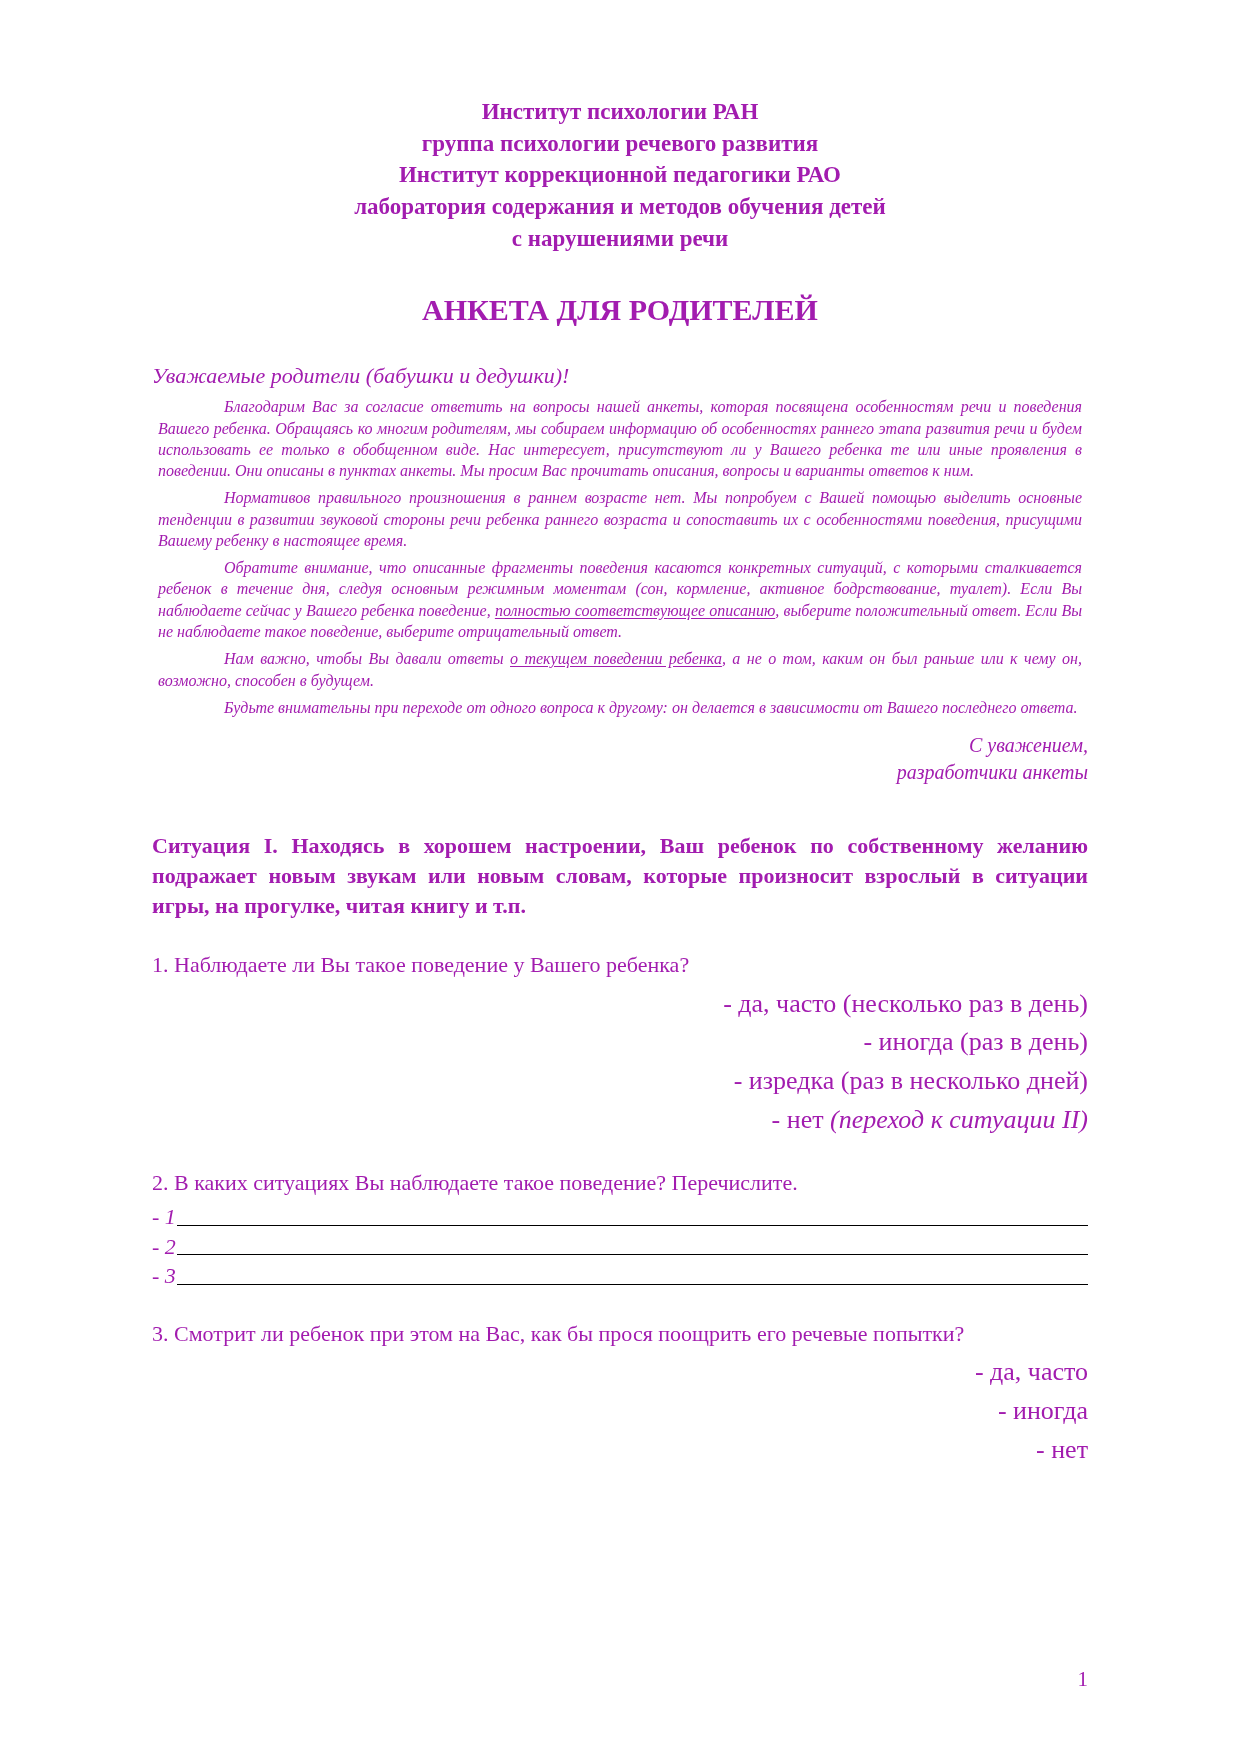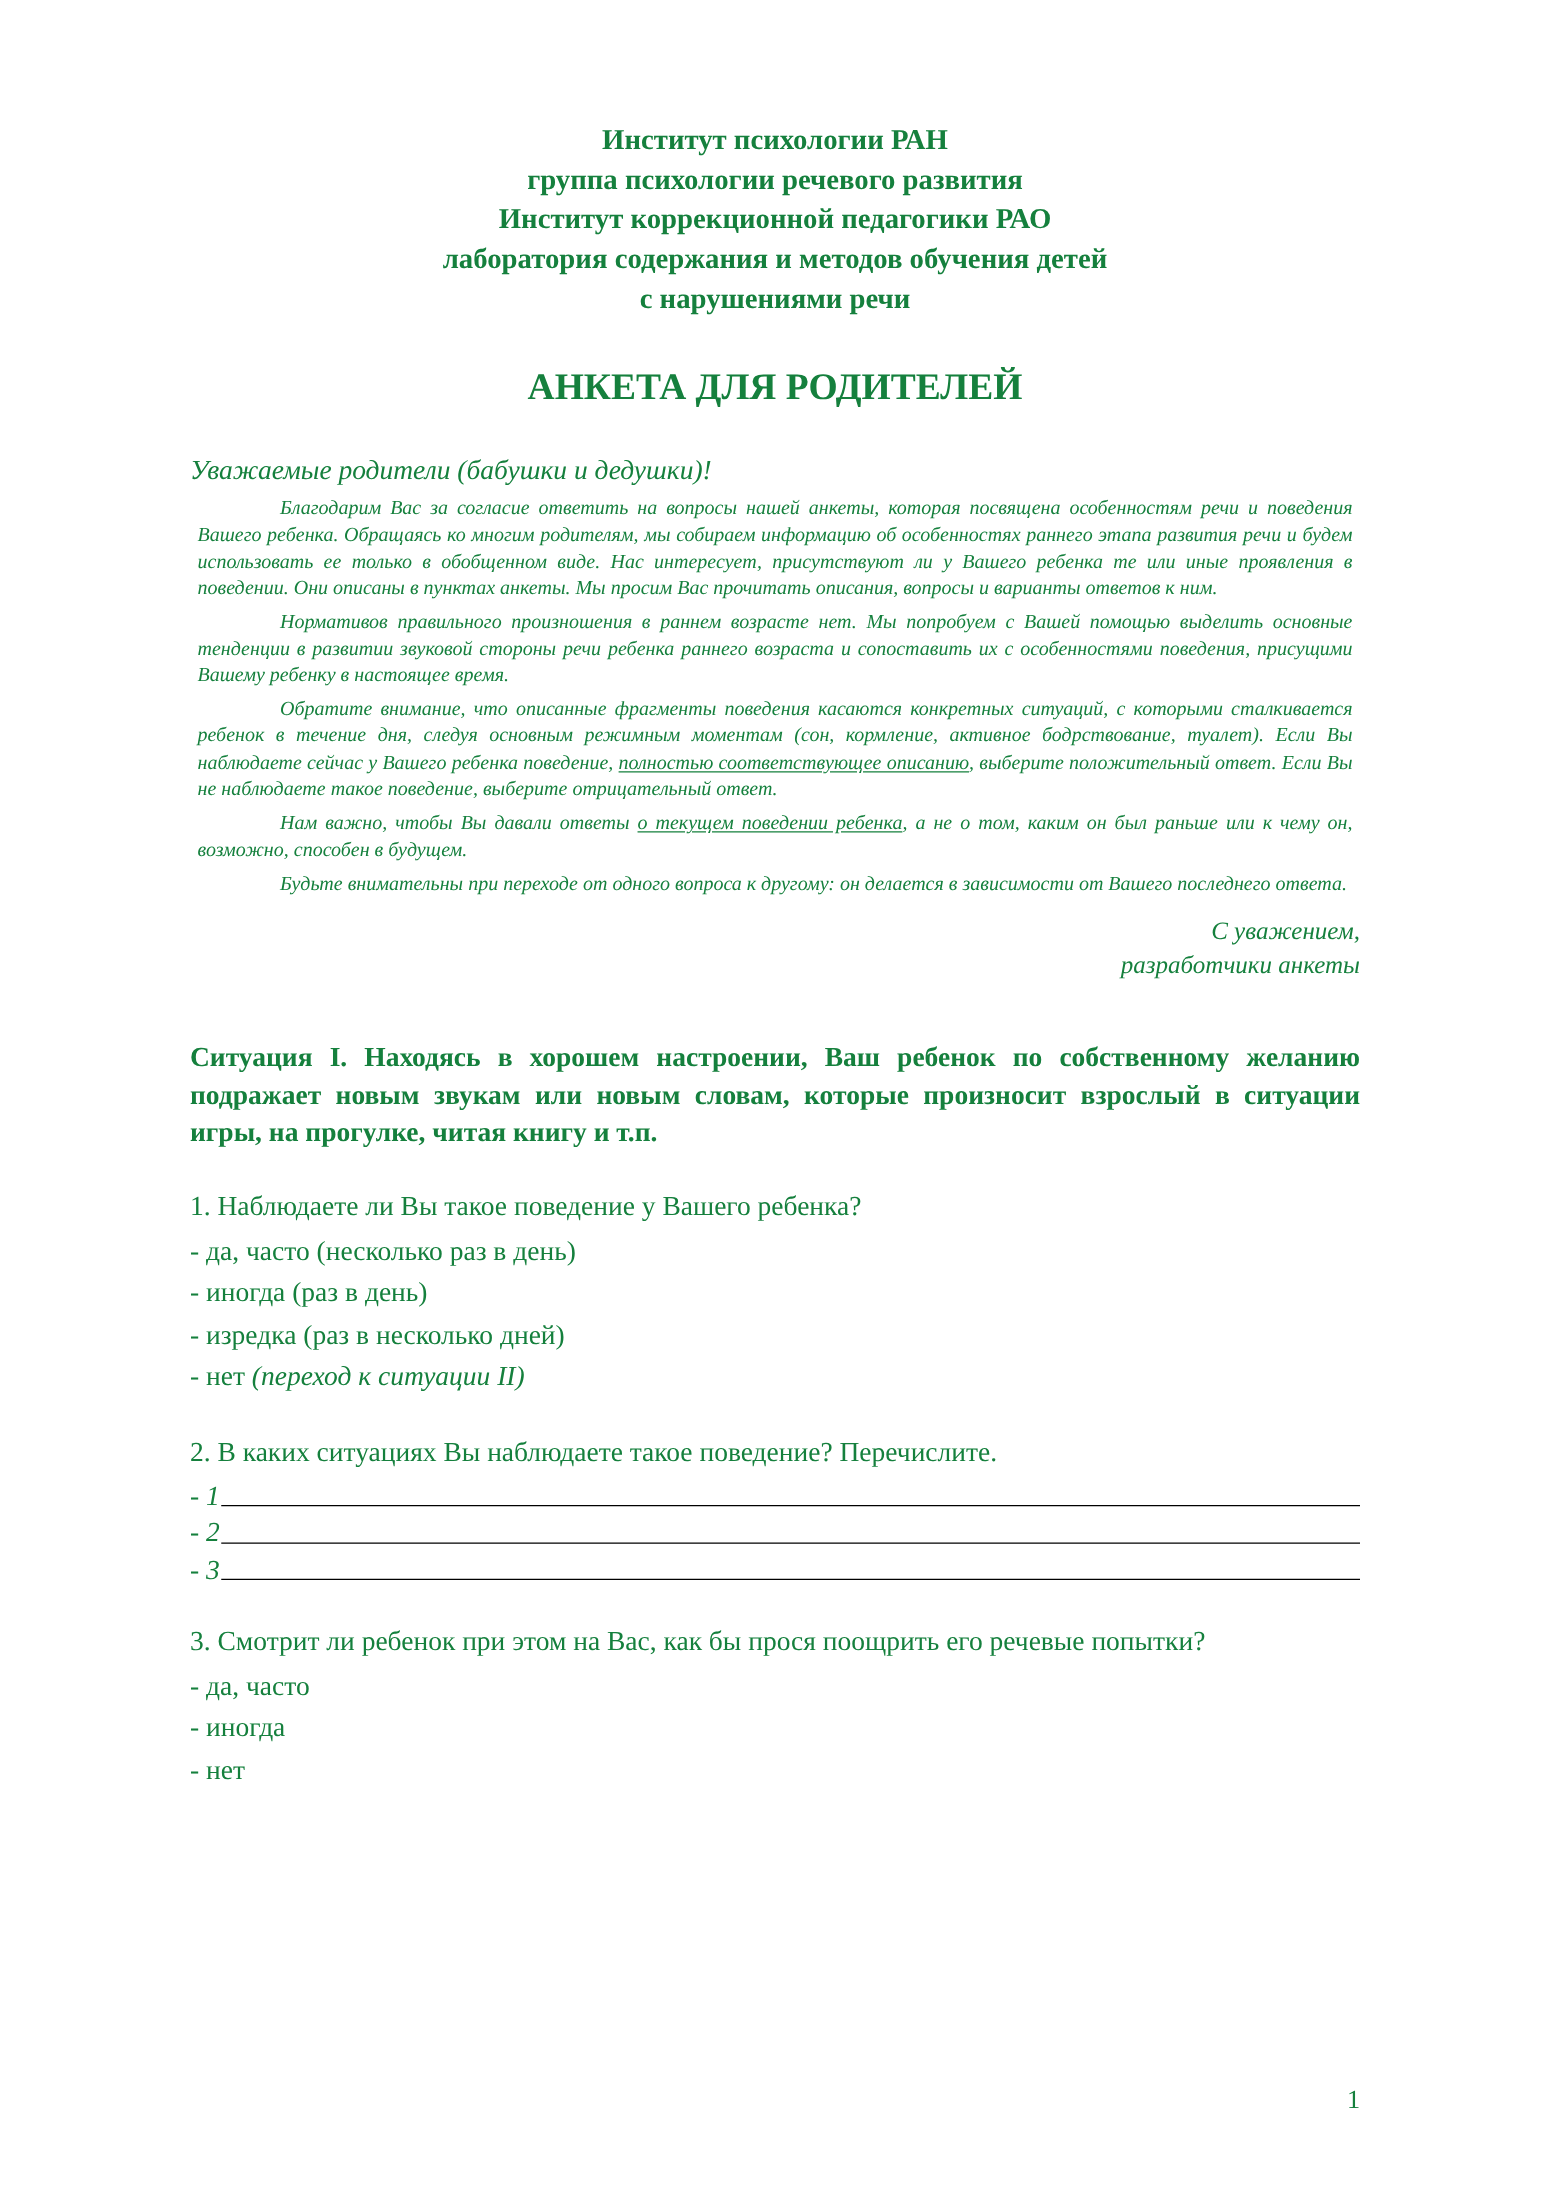--- a/index.html
+++ b/index.html
@@ -9,21 +9,21 @@
   }
   .page {
     position: relative;
     width: 1240px;
     height: 1754px;
     margin: 0 auto;
     background: #ffffff;
     box-sizing: border-box;
     padding: 96px 152px 60px 152px;
     font-family: "Liberation Serif", "DejaVu Serif", serif;
-    color: #15803d;
+    color: #a21caf;
     overflow: hidden;
   }
   .content {
     width: 936px;
   }
 
   
   .org-header {
     text-align: center;
     font-weight: bold;
@@ -84,24 +84,25 @@
   .situation-heading .sit-label { font-weight: bold; }
 
   
   .question-block { margin-top: 30px; }
   .question-text {
     font-size: 22px;
     line-height: 1.30;
     margin: 0 0 4px 0;
   }
   .option {
-    font-size: 22px;
+    font-size: 26px;
     line-height: 1.30;
     margin: 0;
     padding: 3px 0 2px 0;
+    text-align: right;
   }
   .option .note { font-style: italic; }
 
   
   .fill-rows { margin-top: 2px; }
   .fill-row {
     display: flex;
     align-items: flex-end;
     font-size: 22px;
     line-height: 1.25;

